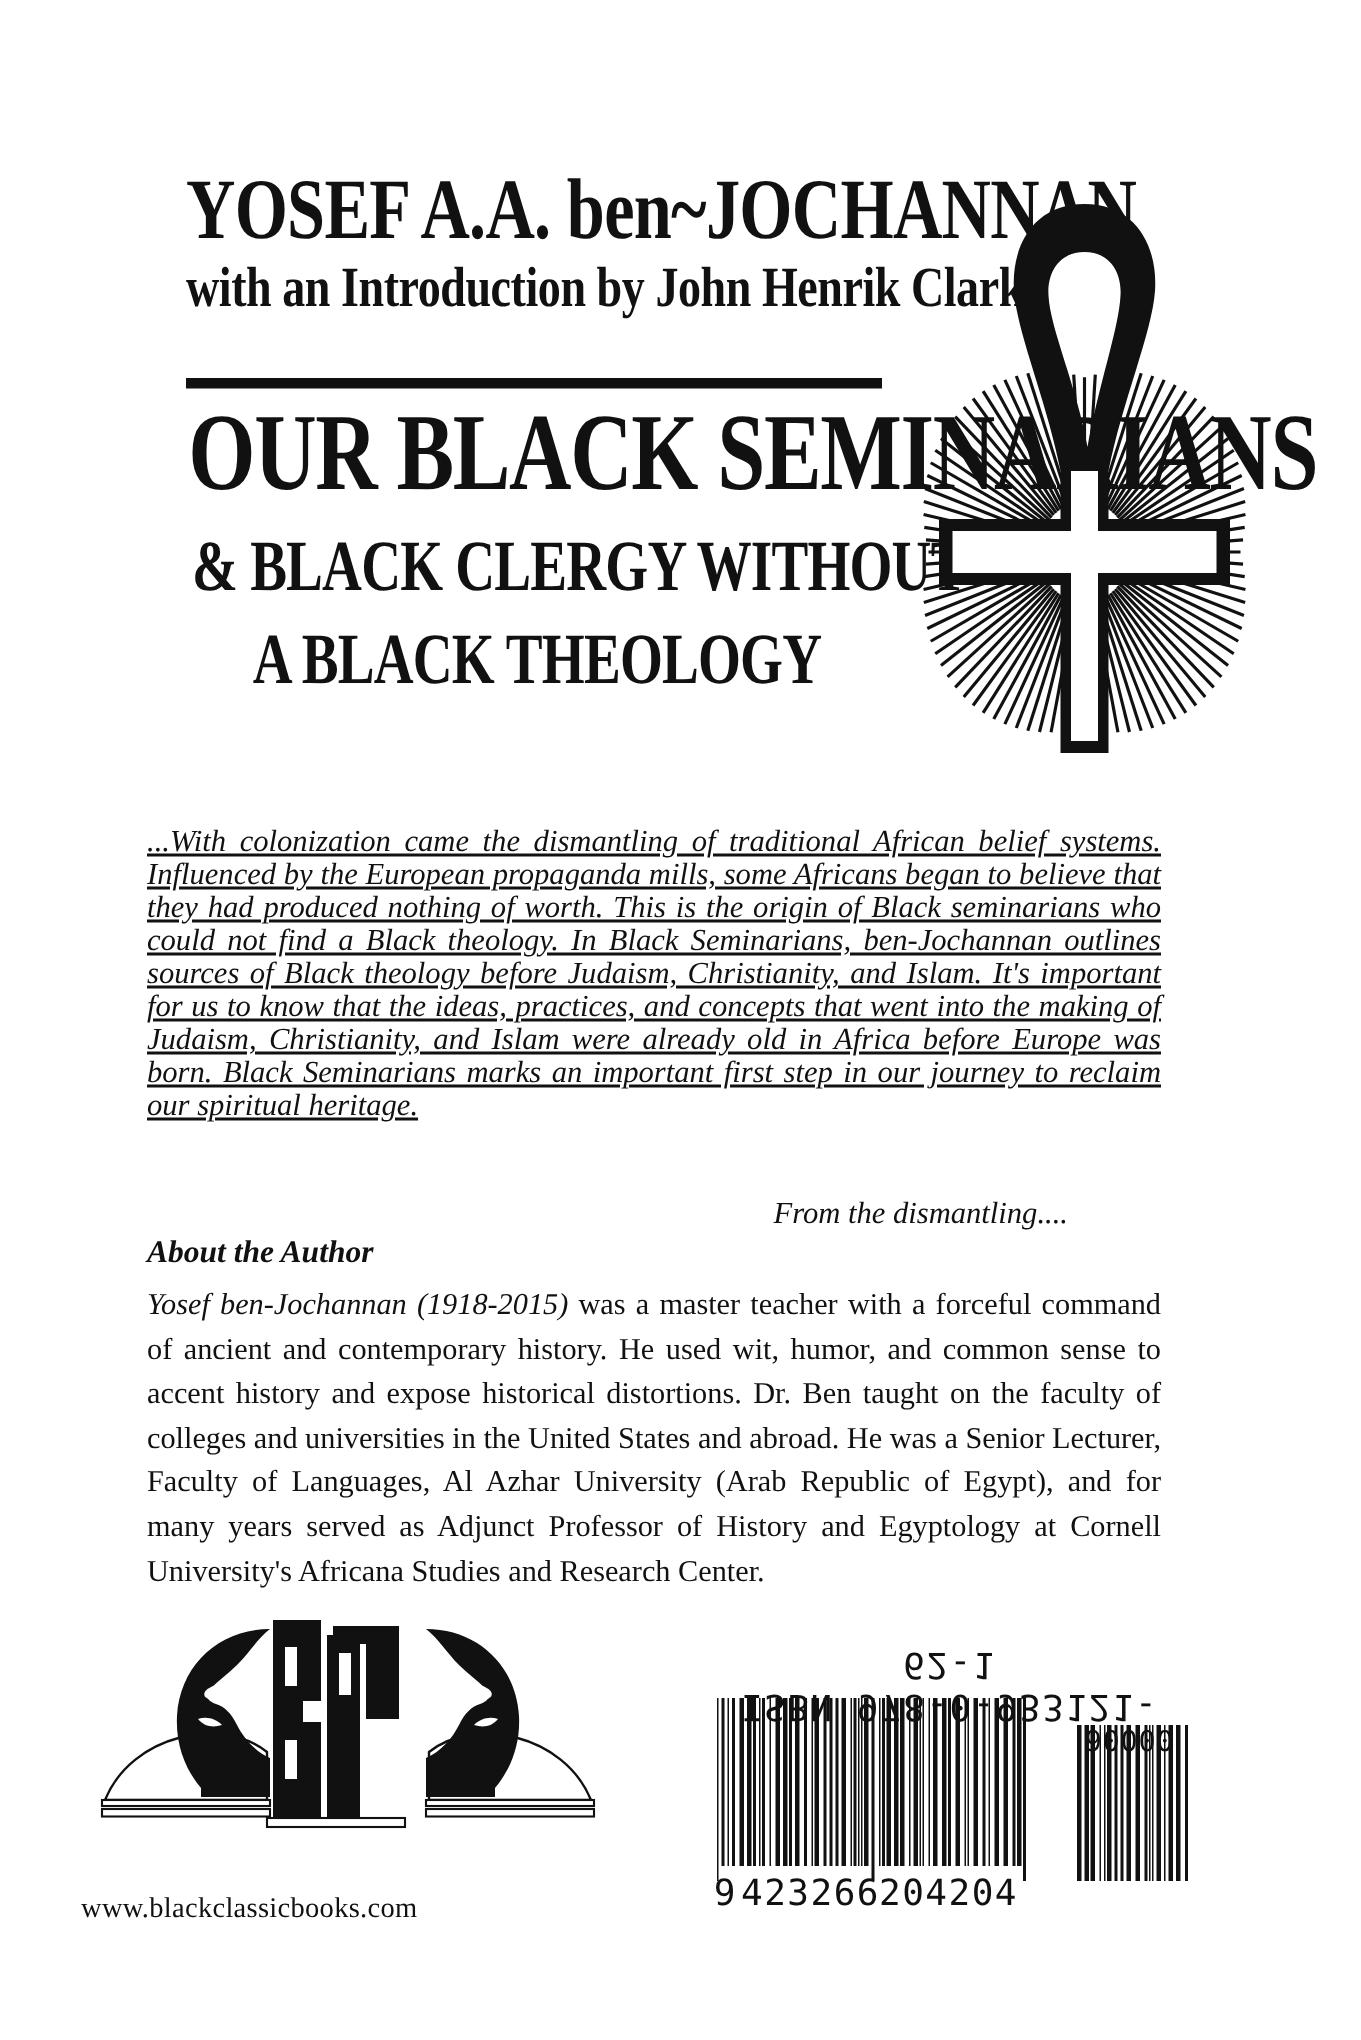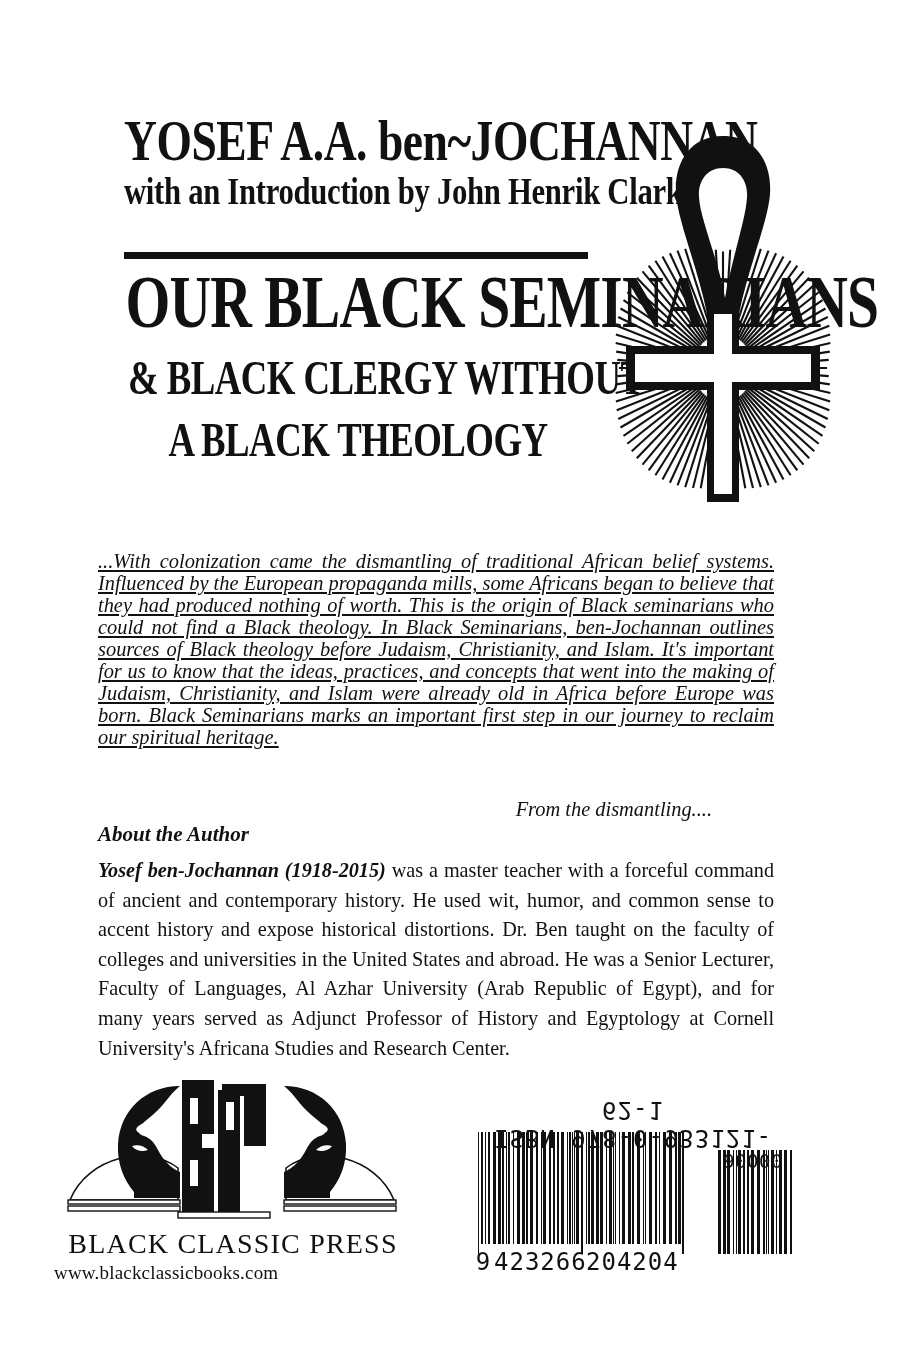--- a/index.html
+++ b/index.html
@@ -155,21 +155,21 @@
     left: 98px;
     top: 856px;
     width: 676px;
     font-family: "Liberation Serif", "DejaVu Serif", serif;
     font-size: 20.2px;
     line-height: 29.6px;
     text-align: justify;
     color: #111;
   }
   .bio b {
-    font-weight: 700;
+    font-weight: 400;
     font-style: italic;
     margin-top: 36px;
   }
 
   
   .logo {
     position: absolute;
     left: 62px;
     top: 1072px;
     width: 340px;
@@ -439,21 +439,20 @@
       <rect x="156" y="18" width="22" height="124" fill="#111"></rect>
       <rect x="160" y="12" width="44" height="12" fill="#111"></rect>
       <rect x="182" y="24" width="22" height="50" fill="#111"></rect>
       <rect x="128" y="26" width="8" height="26" fill="#ffffff"></rect>
       <rect x="128" y="88" width="8" height="26" fill="#ffffff"></rect>
       <rect x="164" y="30" width="8" height="28" fill="#ffffff"></rect>
       <rect x="140" y="62" width="16" height="14" fill="#ffffff"></rect>
       <rect x="116" y="140" width="92" height="6" fill="#ffffff" stroke="#111" stroke-width="1.4"></rect>
     </svg>
   </div>
-  <div class="logo-name">BLACK CLASSIC PRESS</div>
   <div class="logo-url">www.blackclassicbooks.com</div>
 
   <div class="barcode-box">
     <div class="isbn-text">ISBN 978-0-933121-62-1</div>
     <svg class="bars-main" viewBox="0 0 206 122" preserveAspectRatio="none" xmlns="http://www.w3.org/2000/svg">
       <g id="main-bars" fill="#111">
           <rect x="0.0" y="0" width="1.0" height="122.0"></rect>
           <rect x="3.0" y="0" width="2.0" height="112.0"></rect>
           <rect x="7.0" y="0" width="1.0" height="112.0"></rect>
           <rect x="10.0" y="0" width="2.0" height="112.0"></rect>

